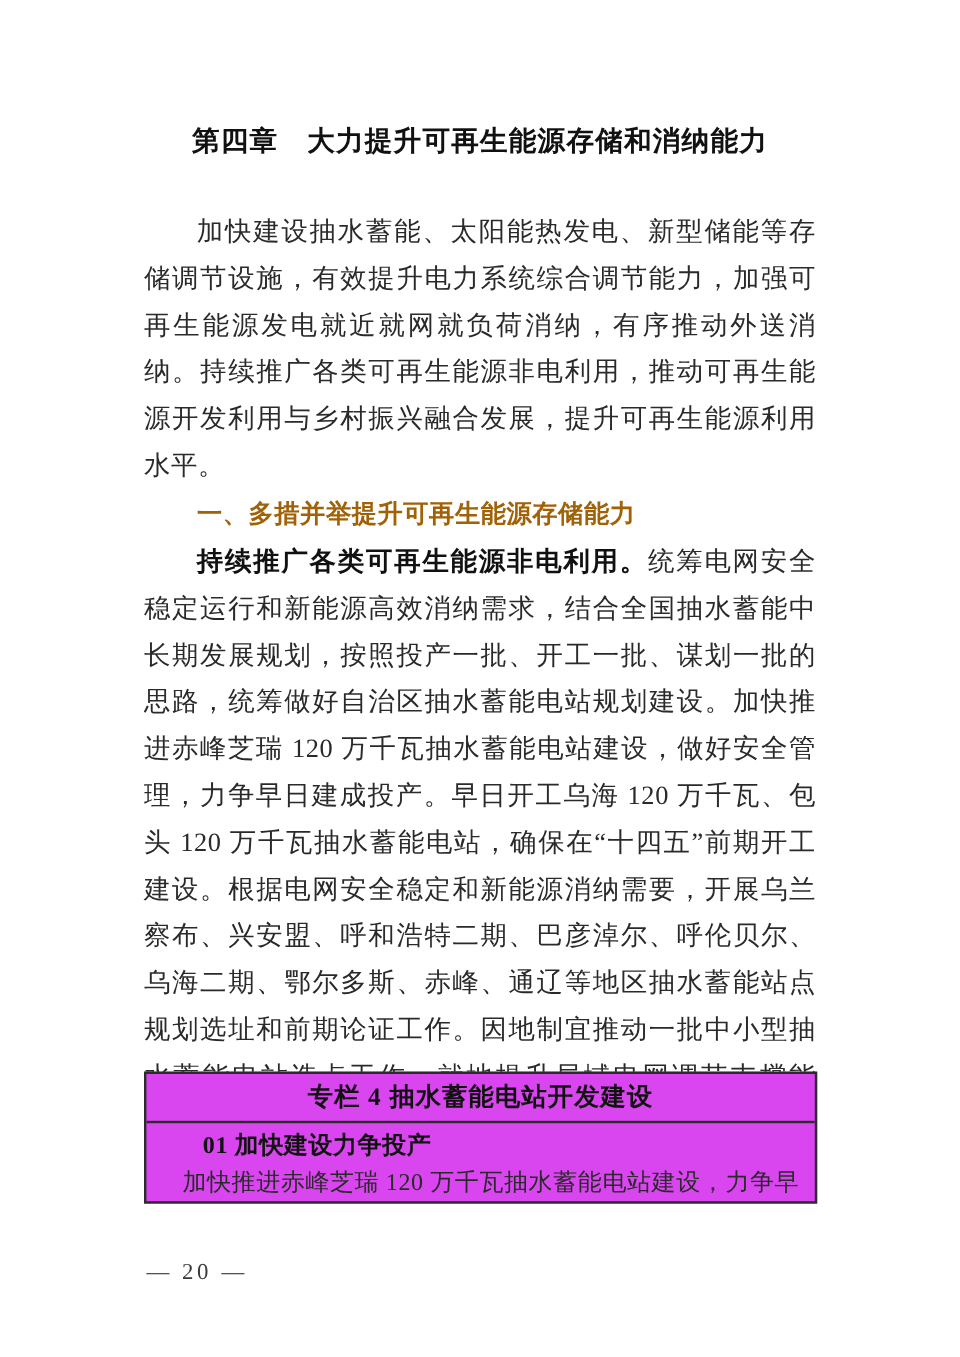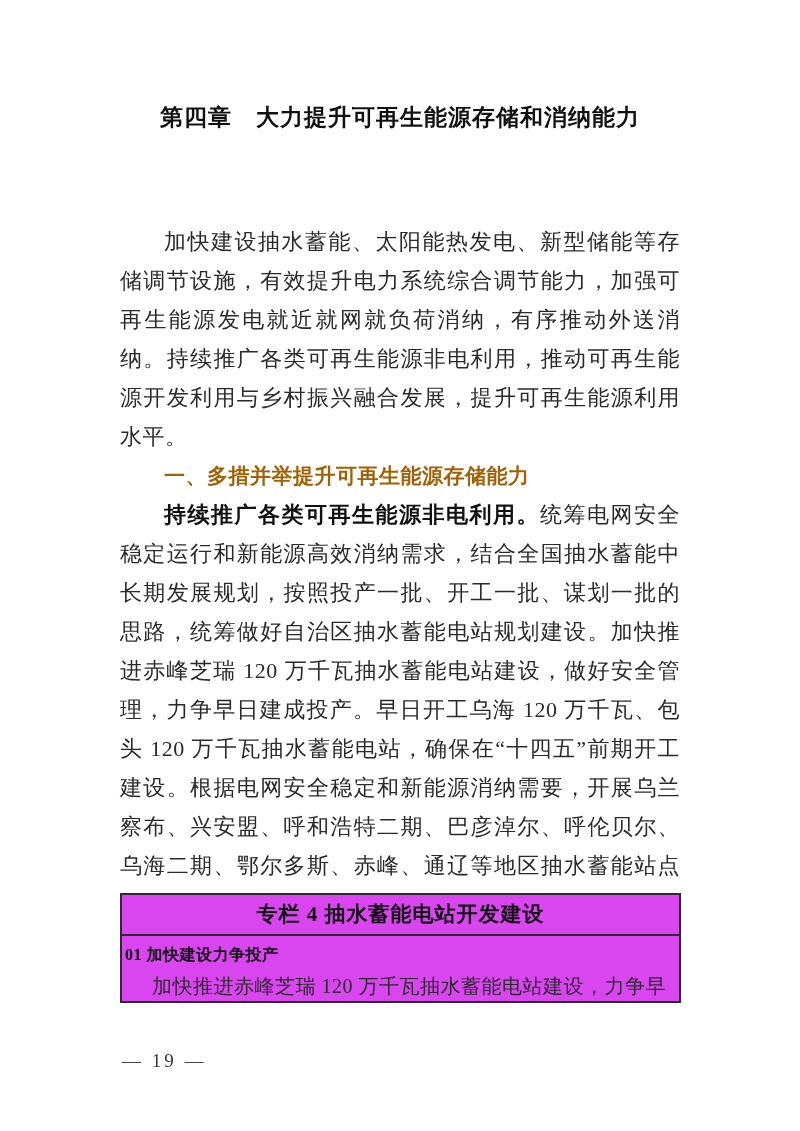--- a/index.html
+++ b/index.html
@@ -32,21 +32,21 @@
   }
   .body-text {
     margin: 0;
     font-size: 22px;
     line-height: 39px;
     text-align: justify;
     text-indent: 2em;
     color: #2a2a2a;
     letter-spacing: 0.5px;
   }
-  .p-first { margin-top: 88px; }
+  .p-first { margin-top: 41px; font-family: Liberation Mono, monospace; }
   .section-heading {
     margin: 0;
     font-family: "Liberation Sans", sans-serif;
     font-weight: bold;
     font-size: 21px;
     line-height: 39px;
     text-indent: 2.1em;
     color: #a16207;
     letter-spacing: 0.5px;
   }
@@ -73,24 +73,25 @@
     font-weight: bold;
     font-size: 21px;
     line-height: 39px;
     text-align: center;
     color: #111111;
     letter-spacing: 1px;
   }
   .box-item-heading {
     padding: 7px 3px 0 3px;
     font-weight: bold;
-    font-size: 16px;
+    font-size: 20px;
     line-height: 24px;
     color: #111111;
     letter-spacing: 0.5px;
+    margin-left: 44px;
   }
   .box-item-text {
     padding: 6px 4px 0 3px;
     font-size: 20px;
     line-height: 26px;
     text-indent: 1.35em;
     color: #2a2a2a;
     letter-spacing: 0.5px;
   }
   .page-footer {
@@ -119,15 +120,15 @@
     <div class="box-header">专栏 4  抽水蓄能电站开发建设</div>
     <div class="box-body">
       <div class="box-item-heading">
         <span>01</span>
         <span>加快建设力争投产</span>
       </div>
       <div class="box-item-text">加快推进赤峰芝瑞 120 万千瓦抽水蓄能电站建设，力争早日建成</div>
     </div>
   </div>
 
-  <div class="page-footer">— 19 —</div>
+  <div class="page-footer">— 20 —</div>
 
 </div>
 
 </body></html>

